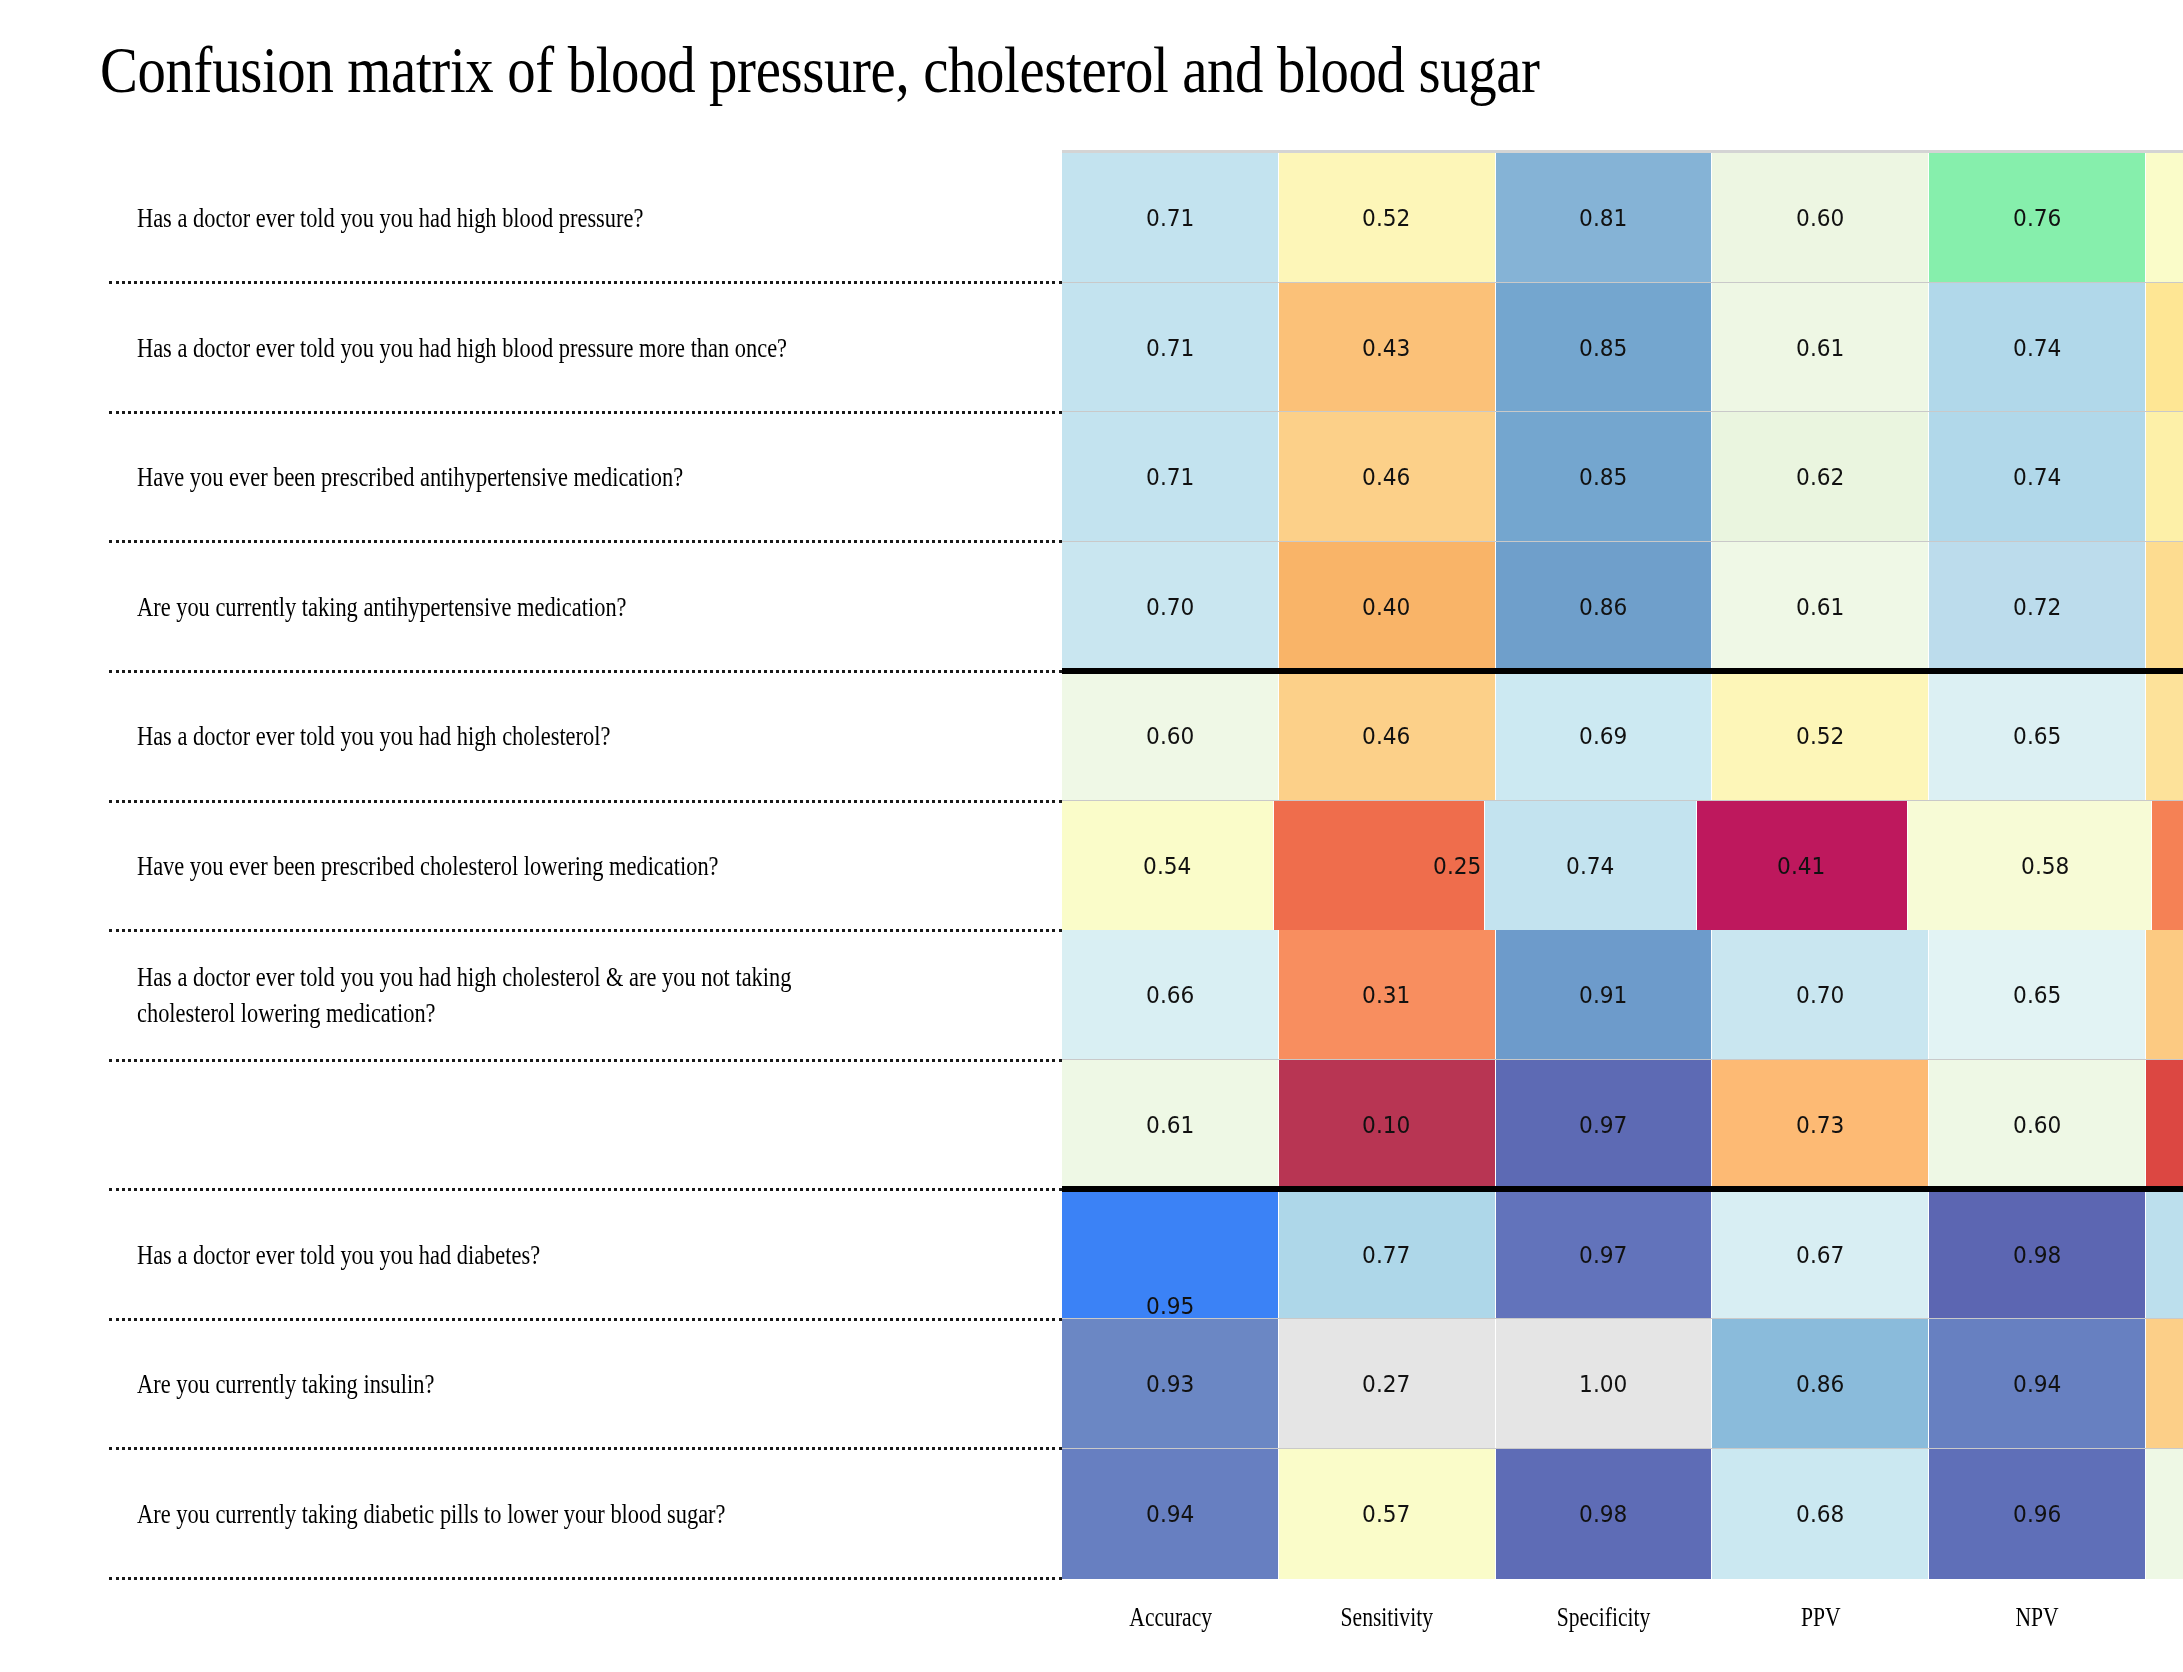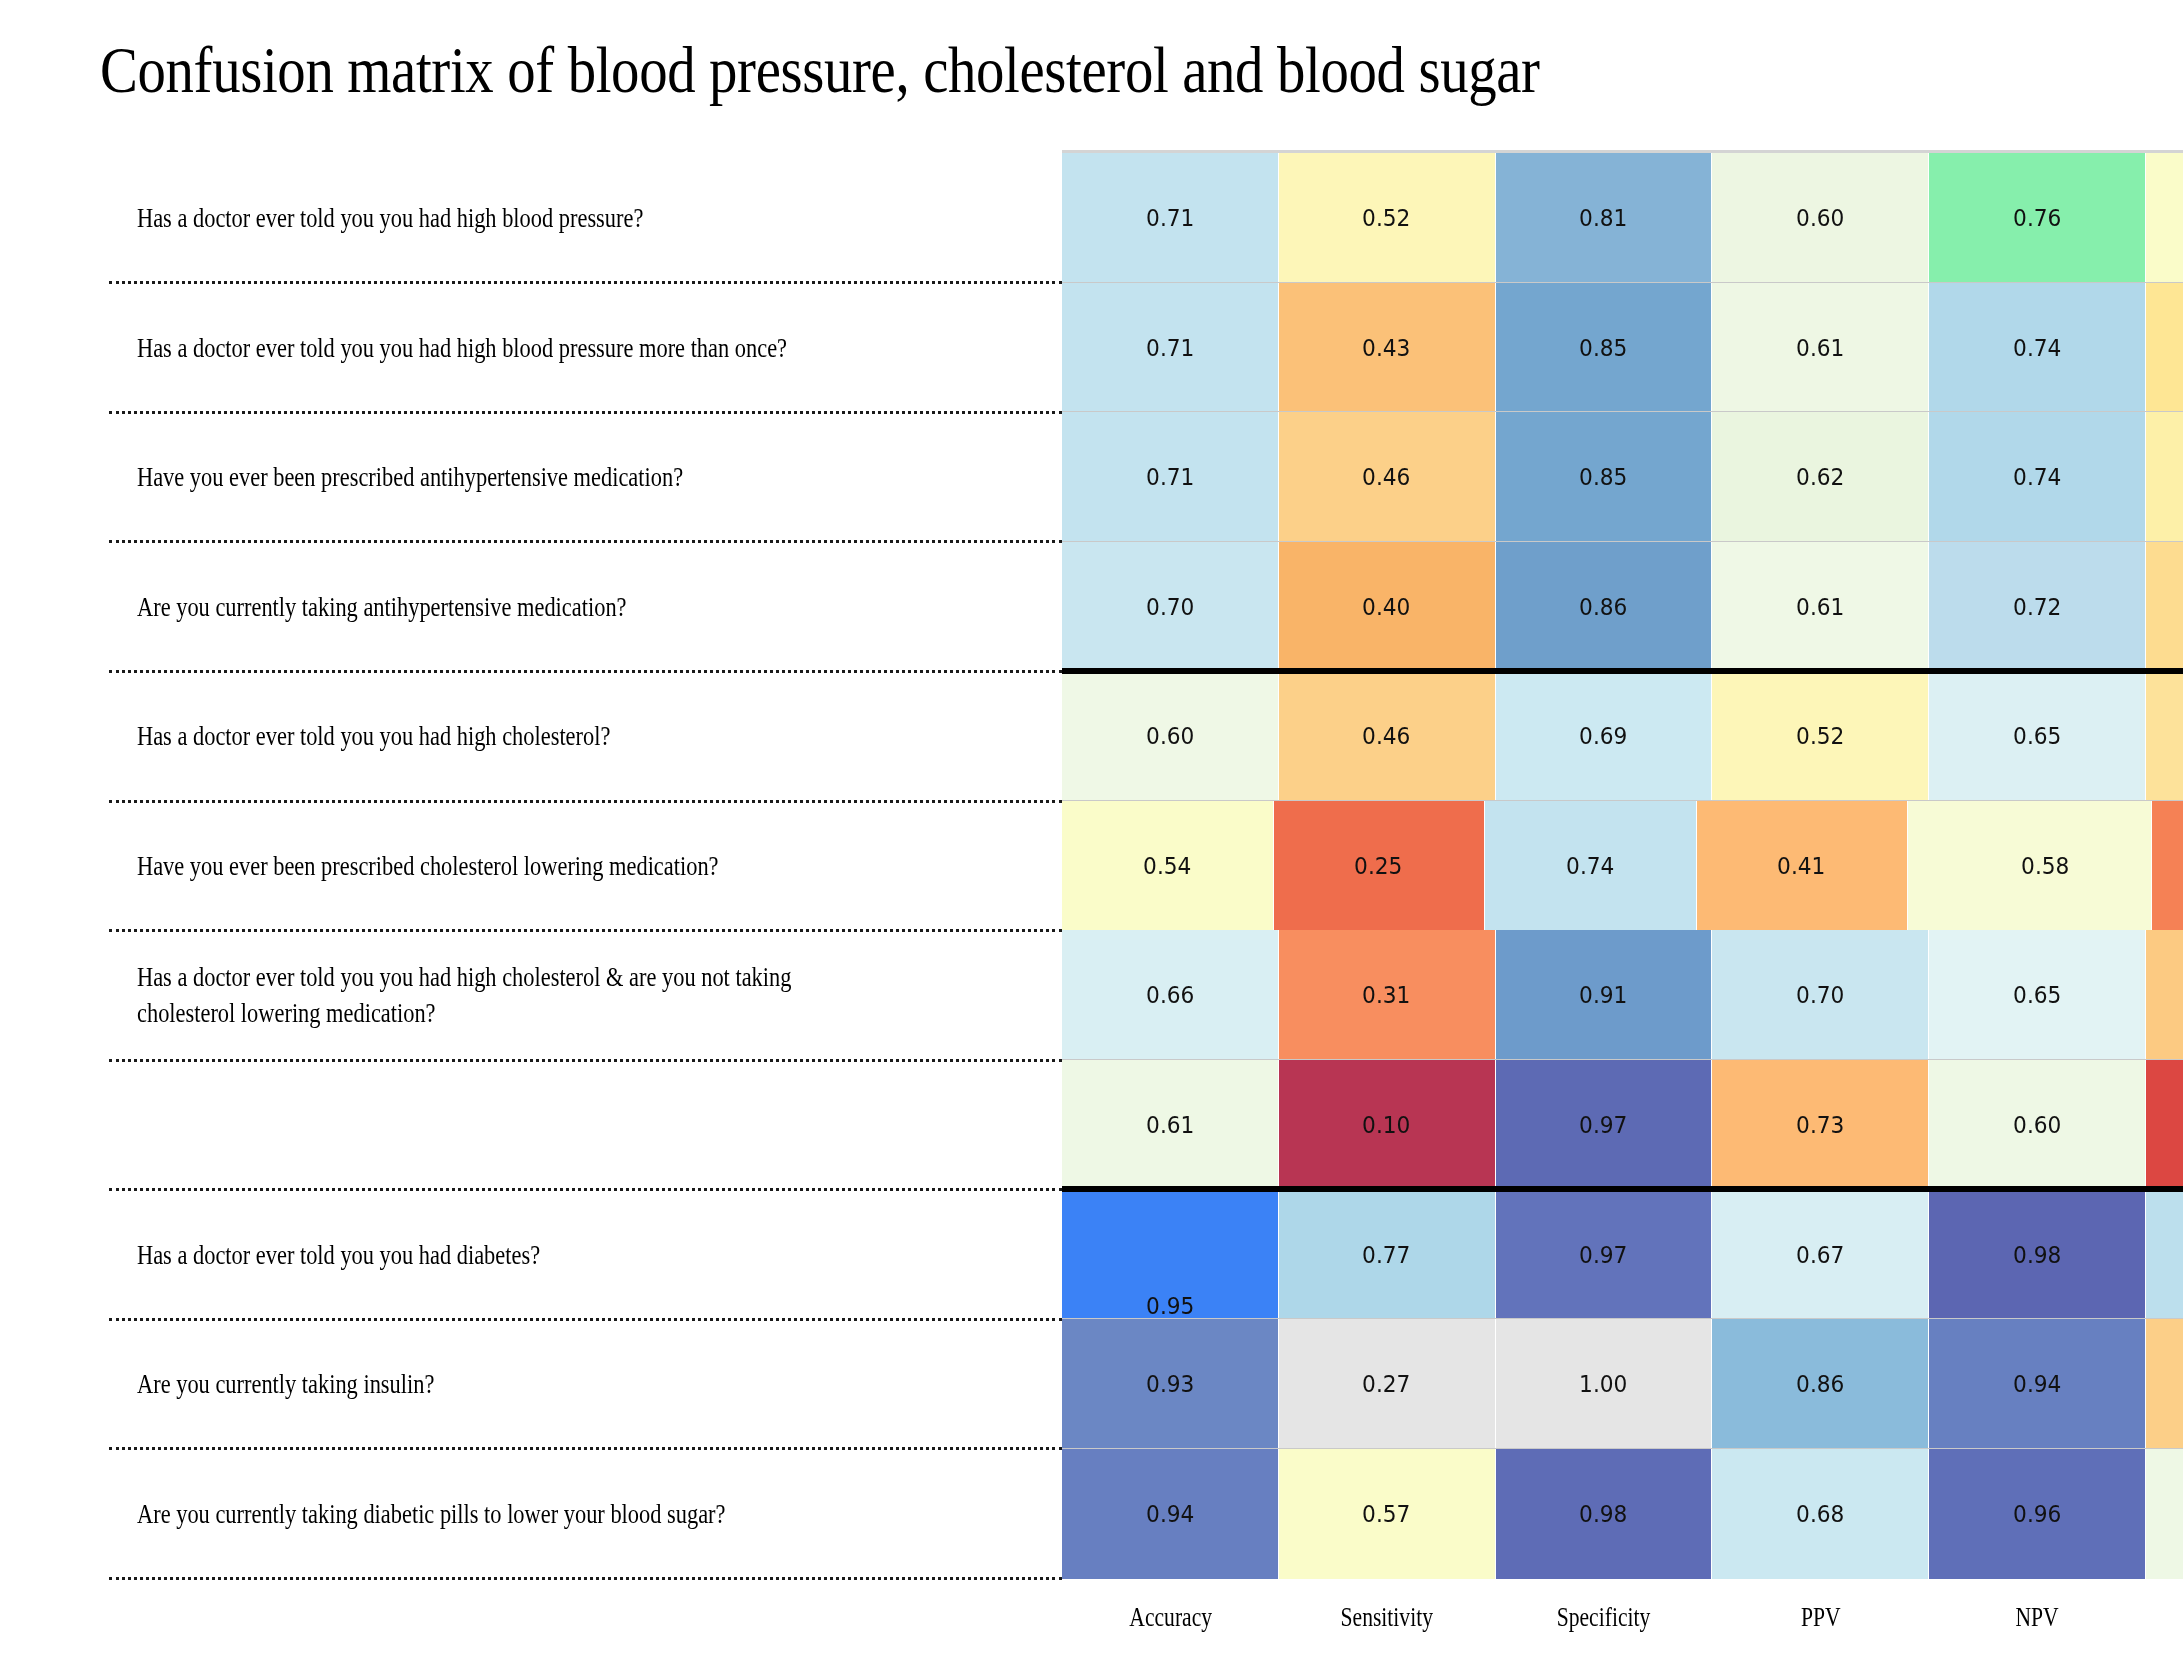--- a/index.html
+++ b/index.html
@@ -209,27 +209,27 @@
       <div class="dotsep" style="top: 647px;"></div>
       <div class="rowgap" style="top: 647px;"></div>
       <div class="rowband" style="top: 648px; height: 130px;">
         <div class="rowlabel">
           <span>Have you ever been prescribed cholesterol lowering medication?</span>
         </div>
         <div class="cells">
           <div class="cell" style="background: rgb(250, 252, 201);">
             <span>0.54</span>
           </div>
-          <div class="cell" style="background: rgb(239, 109, 76);">
+          <div class="cell" style="background: rgb(239, 109, 76); justify-content: flex-end;">
             <span>0.25</span>
           </div>
           <div class="cell" style="background: rgb(195, 227, 239);">
             <span>0.74</span>
           </div>
-          <div class="cell" style="background: #fdba74;">
+          <div class="cell" style="background: #be185d;">
             <span>0.41</span>
           </div>
           <div class="cell" style="background: rgb(247, 251, 214); padding-left: 32px;">
             <span>0.58</span>
           </div>
           <div class="cell" style="background: rgb(245, 129, 85);"></div>
         </div>
       </div>
       <div class="dotsep" style="top: 776px;"></div>
       <div class="rowgap" style="top: 777px;"></div>

